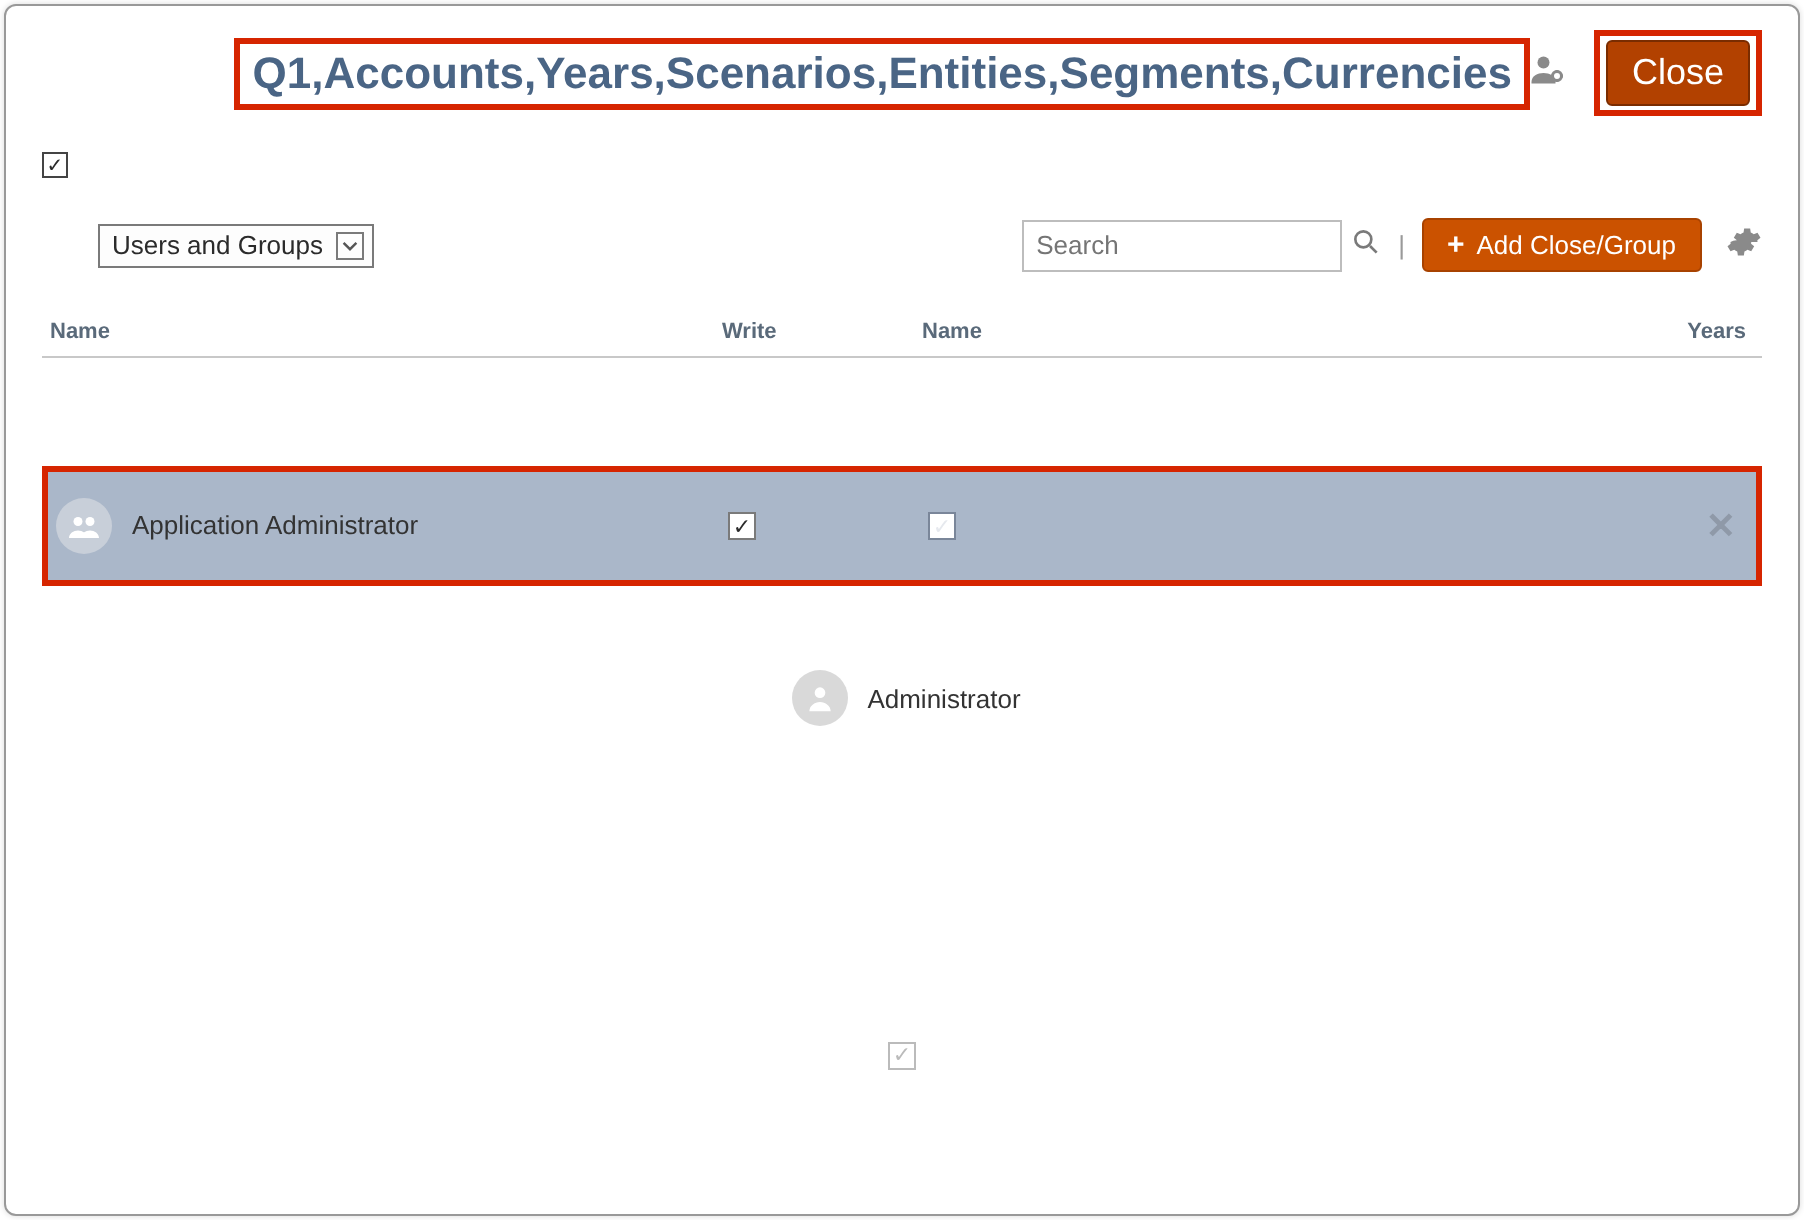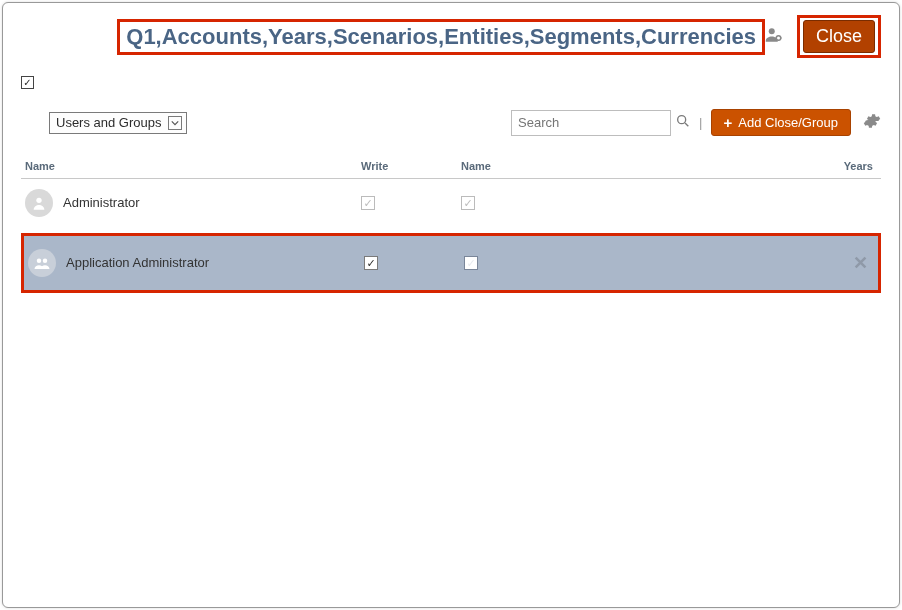--- a/index.html
+++ b/index.html
@@ -147,20 +147,21 @@
   .col-view { flex: 0 0 100px; text-align: left; }
   .col-remove { flex: 1; text-align: right; padding-right: 8px; }
   .table-row {
     display: flex;
     align-items: center;
     height: 48px;
     border-bottom: 1px solid transparent;
   }
   .row-admin {
     background: #fff;
+    flex-direction: column;
   }
   .row-selected-wrap {
     border: 3px solid #d62500;
     margin-top: 6px;
   }
   .row-selected {
     background: #aab7c9;
     height: 54px;
   }
   .avatar {

